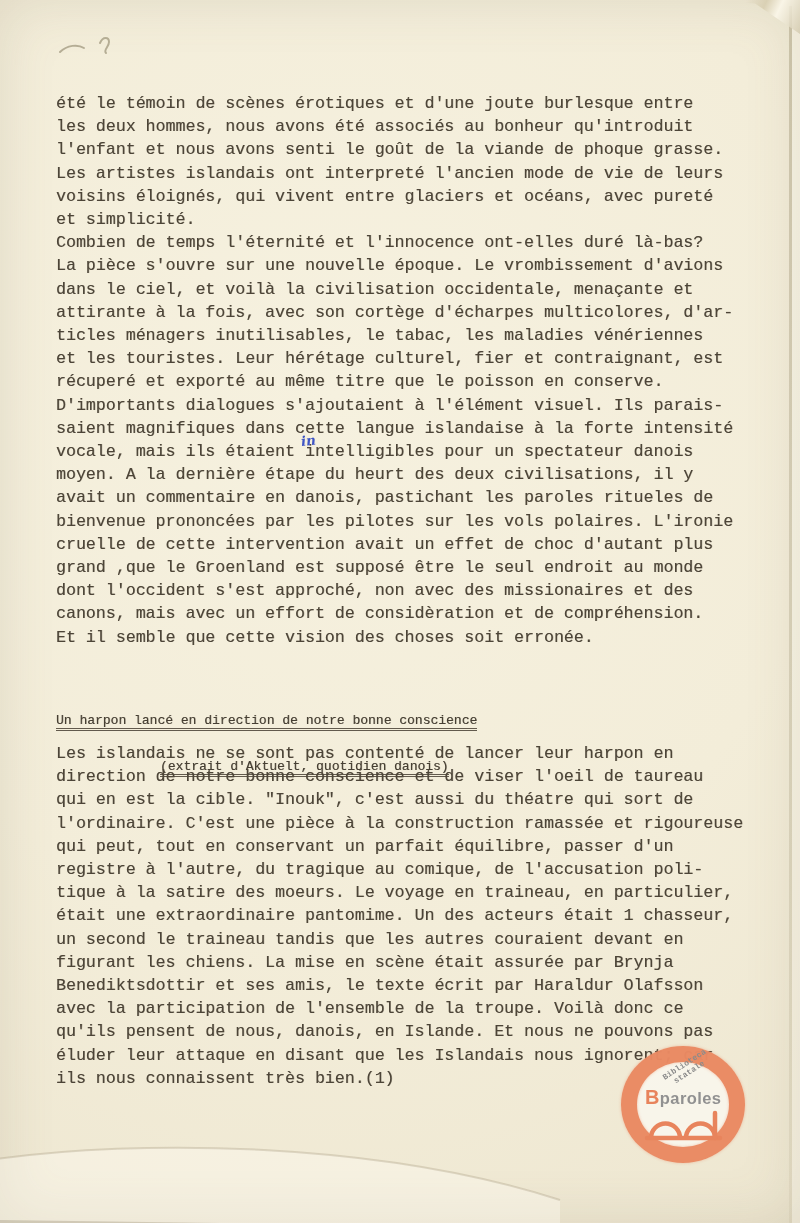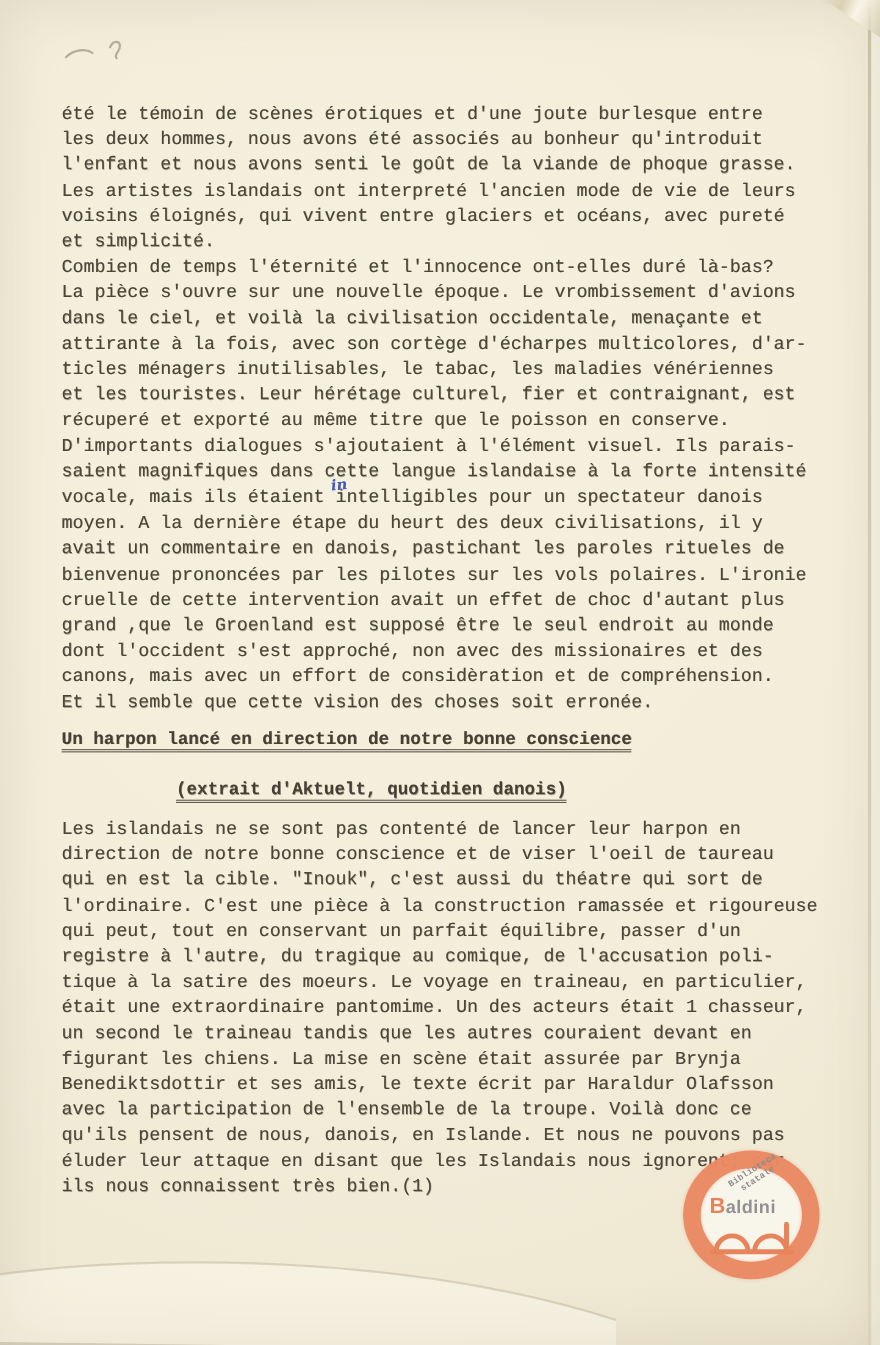--- a/index.html
+++ b/index.html
@@ -35,22 +35,22 @@
   .tw{
     position:absolute;left:56px;width:715px;margin:0;
     white-space:pre-wrap;
     font-size:16.6px;line-height:23.2px;
     color:#4c4437;
     text-shadow:0.5px 0.3px 0.6px rgba(76,68,55,.45);
   }
   #para1{top:92px;}
   #para2{top:742px;}
   #footnote{top:1085px;line-height:29px;}
-  .heading{position:absolute;left:56px;top:659px;font-size:16px;line-height:26px;color:#463f33;
-    text-shadow:0.5px 0.3px 0.6px rgba(76,68,55,.5);font-weight:bold;}
+  .heading{position:absolute;left:56px;top:708px;font-size:13px;line-height:26px;color:#463f33;
+    text-shadow:0.5px 0.3px 0.6px rgba(76,68,55,.5);}
   .heading .h2row{margin-left:104px;margin-top:20px;}
   .underlined{border-bottom:3px double rgba(72,64,52,.85);padding-bottom:0;}
   
   .ins{
     display:inline-block;width:0;overflow:visible;white-space:nowrap;
     position:relative;top:-10px;left:-4px;
     font-family:"DejaVu Serif",serif;font-style:italic;font-weight:bold;
     font-size:13.5px;color:#3f55c4;text-shadow:none;
     transform:rotate(-6deg);
   }
@@ -131,21 +131,21 @@
 Benediktsdottir et ses amis, le texte écrit par Haraldur Olafsson
 avec la participation de l'ensemble de la troupe. Voilà donc ce
 qu'ils pensent de nous, danois, en Islande. Et nous ne pouvons pas
 éluder leur attaque en disant que les Islandais nous ignorent; car
 ils nous connaissent très bien.(1)</p>
 
 
   <div class="stamp">
     <div class="stamp-ring"></div>
     <div class="stamp-small"><span>Biblioteca</span><br><span>statale</span></div>
-    <div class="stamp-name"><span class="b">B</span><span>aldini</span></div>
+    <div class="stamp-name"><span class="b">B</span><span>paroles</span></div>
     <svg class="stamp-book" width="80" height="34" viewBox="0 0 80 34">
       <path d="M4 30 H77" fill="none" stroke="#e8845c" stroke-width="4.5" stroke-linecap="round"></path>
       <path d="M8 30 A 14.5 14.5 0 0 1 37 30" fill="none" stroke="#e8845c" stroke-width="4.5"></path>
       <path d="M43 30 A 14.5 14.5 0 0 1 72 30" fill="none" stroke="#e8845c" stroke-width="4.5"></path>
       <path d="M72 30 V 5" fill="none" stroke="#e8845c" stroke-width="4.5" stroke-linecap="round"></path>
     </svg>
   </div>
 
   <svg class="crease" width="800" height="93" viewBox="0 0 800 93">
     <path d="M-10 30 C 140 8, 380 12, 560 70 L 560 93 L -10 93 Z" fill="rgba(255,253,245,0.38)"></path>

